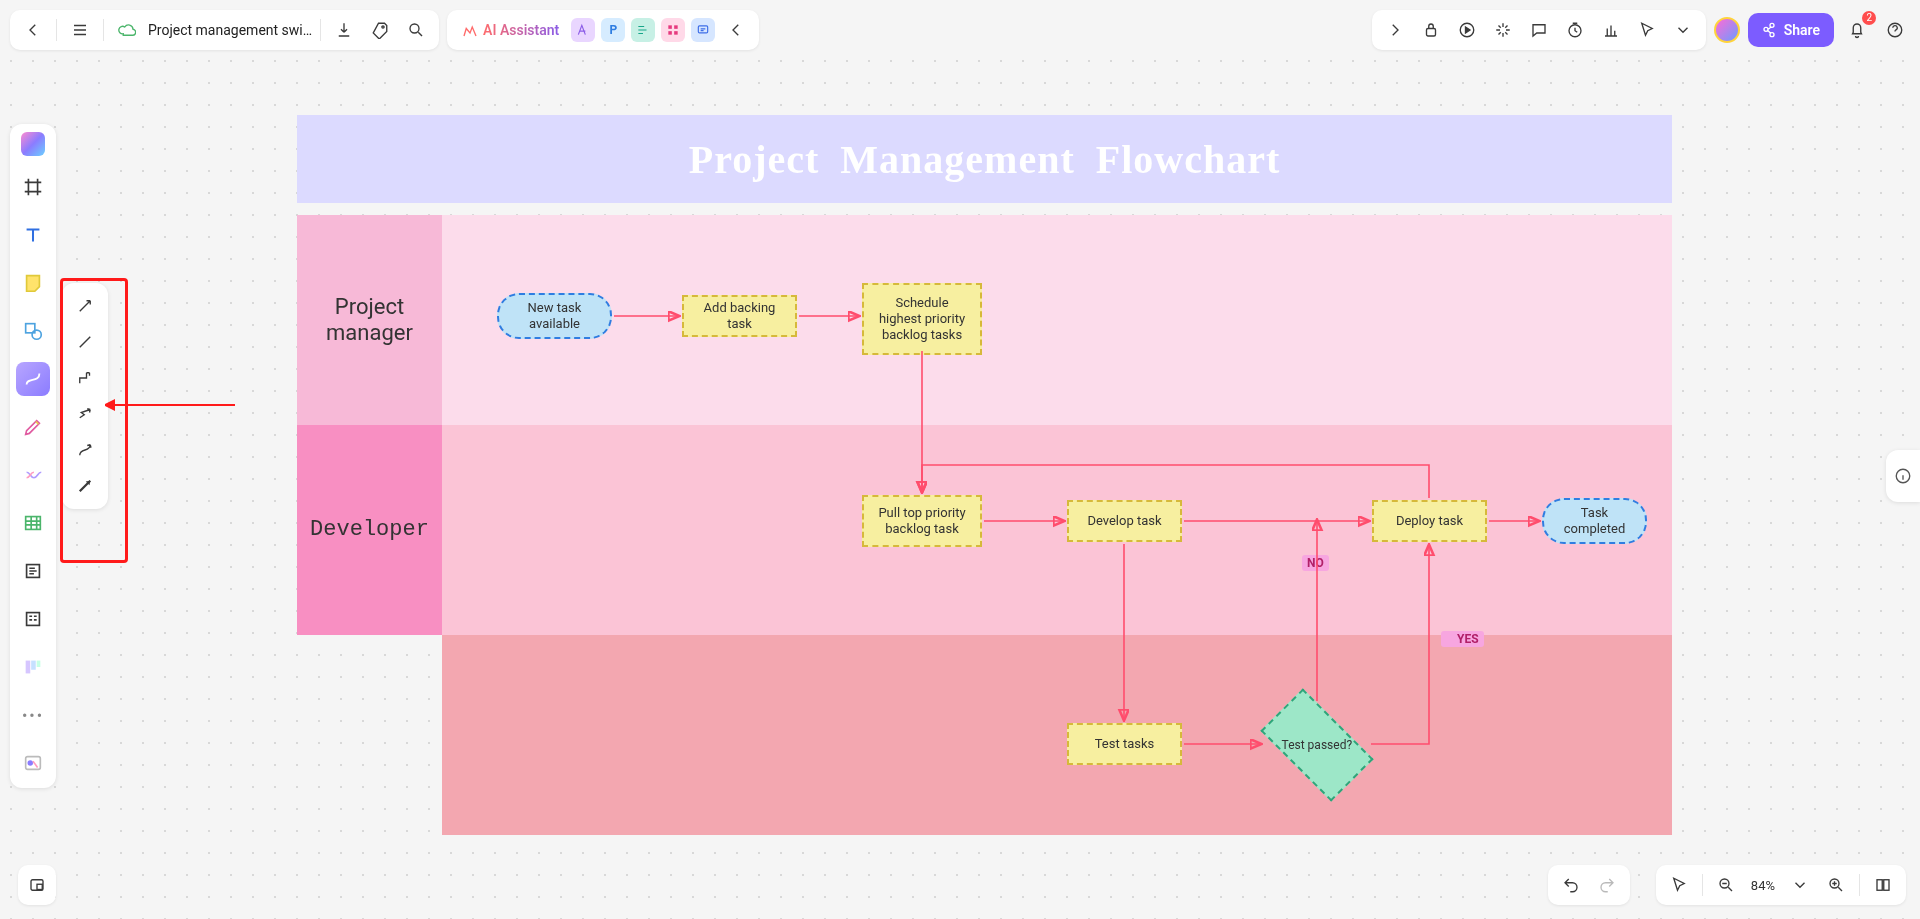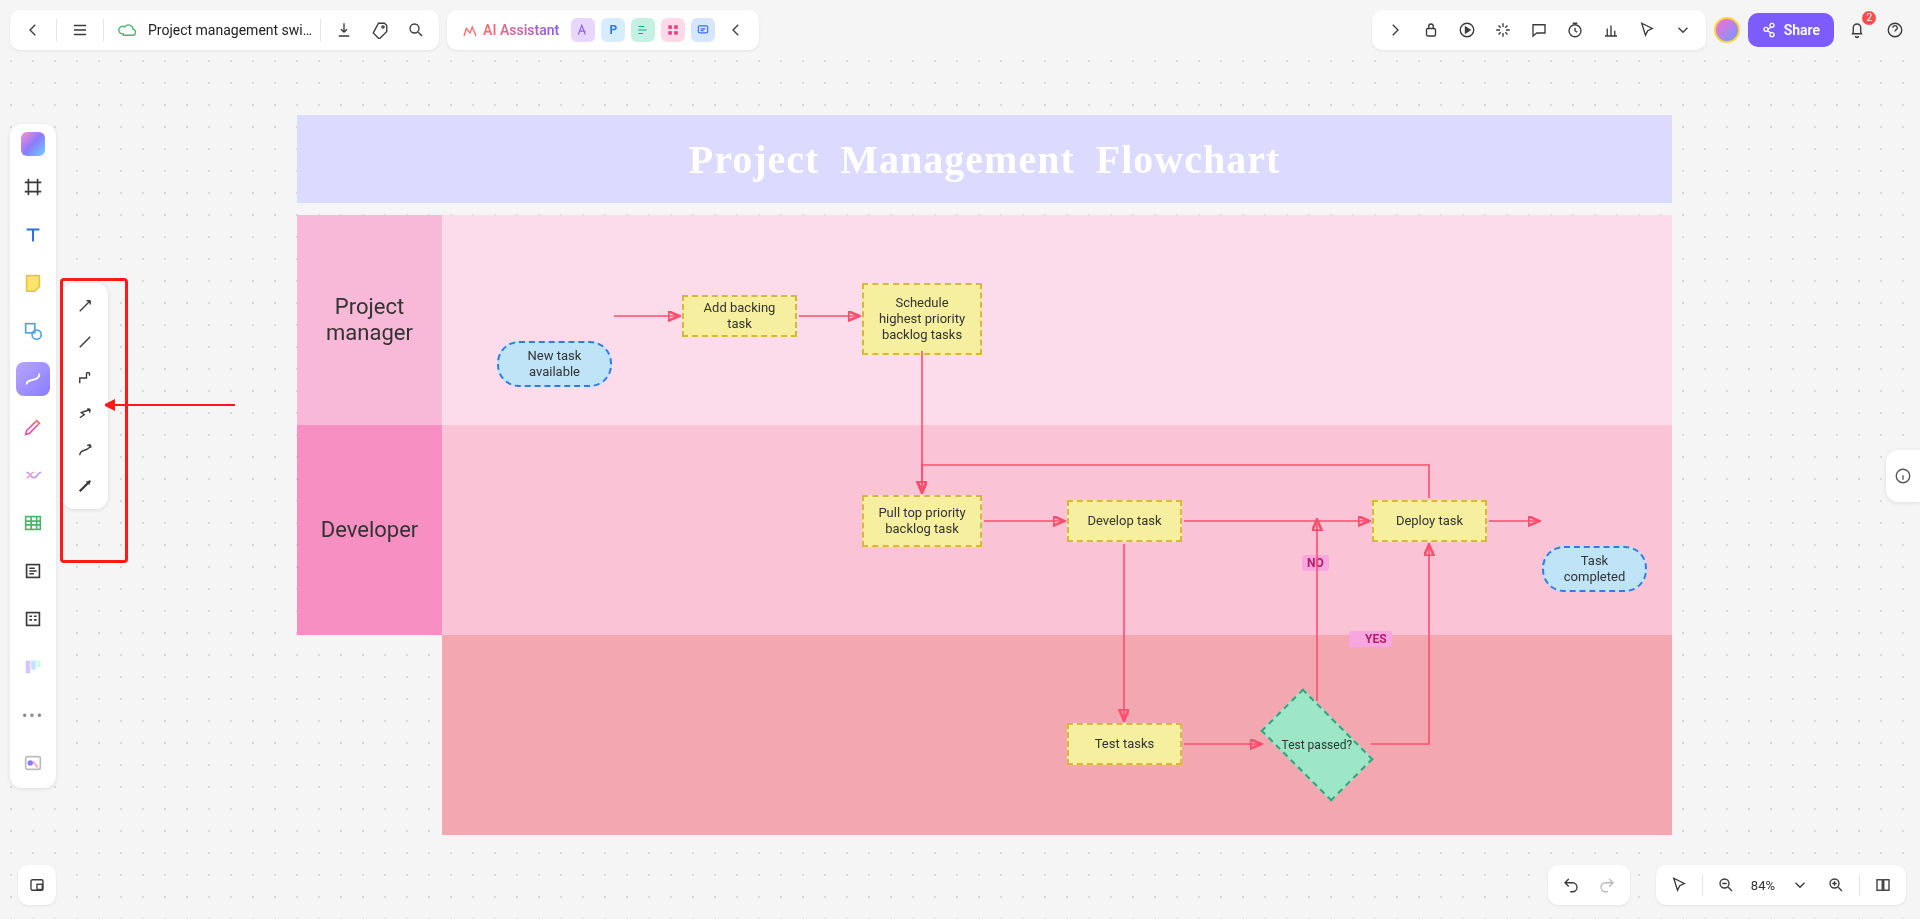--- a/index.html
+++ b/index.html
@@ -52,25 +52,25 @@
   
   .info-right{position:absolute; right:0; top:450px; background:#fff; width:34px; height:52px; border-radius:12px 0 0 12px; box-shadow:0 1px 4px rgba(0,0,0,.1); display:flex; align-items:center; justify-content:center; z-index:40;}
   
   .chart { position:absolute; left:297px; top:115px; width:1375px; height:720px; z-index:5;}
   .chart .title-band { position:absolute; left:0; top:0; width:100%; height:88px; background:#dcdaff; display:flex; align-items:center; justify-content:center;}
   .chart .title-band span{ font-family:"Georgia",serif; font-size:40px; font-weight:700; color:#fff; letter-spacing:1px; word-spacing:10px;}
   .lane-label { position:absolute; left:0; width:145px; display:flex; align-items:center; justify-content:center; font-size:22px; color:#333; text-align:center; line-height:1.2;}
   .lane-body { position:absolute; left:145px; right:0;}
   
   .lane1-lab{top:100px;height:210px;background:#f7b9d7;} .lane1-body{top:100px;height:210px;background:#fcdceb;}
-  .lane2-lab{top:310px;height:210px;background:#f88fc2;} .lane2-body{top:310px;height:210px;background:#fbc4d6;}
+  .lane2-lab{top:310px;height:210px;background:#f88fc2;font-family:Liberation Mono, monospace;} .lane2-body{top:310px;height:210px;background:#fbc4d6;}
   .lane3-lab{top:520px;height:200px;background:#ed7ba5;} .lane3-body{top:520px;height:200px;background:#f3a7b0;}
   
   .node { position:absolute; font-size:13px; color:#333; display:flex; align-items:center; justify-content:center; text-align:center; padding:6px 10px; line-height:1.25;}
-  .node.term { background:#bfe3f7; border:2px dashed #2f7de1; border-radius:22px;margin-top:48px;}
+  .node.term { background:#bfe3f7; border:2px dashed #2f7de1; border-radius:22px;}
   .node.proc { background:#f7efa0; border:2px dashed #d6b93a;}
   .node.dec  { background:#9de7c8; width:100px; height:60px; transform:rotate(45deg); border:2px dashed #2fa57a;}
   .node.dec span{transform:rotate(-45deg); font-size:12px;}
   .tag { position:absolute; background:#f7a6e0; color:#b12069; font-size:12px; font-weight:700; padding:1px 5px; border-radius:3px;}
   
   .arrows{position:absolute; left:0; top:0; width:100%; height:100%; pointer-events:none;}
   .arrows line, .arrows path{stroke:#ff4d6d; stroke-width:1.6; fill:none;}
 </style>
 </head>
 <body>
@@ -387,21 +387,21 @@
       <span>Task completed</span>
     </div>
   <div class="node proc" style="left:770px; top:608px; width:115px; height:42px;">
       <span>Test tasks</span>
     </div>
   <div class="node dec" style="left:970px; top:600px;">
       <span>Test passed?</span>
     </div>
 
   <div class="tag" style="left:1005px; top:440px;">NO</div>
-  <div class="tag" style="left:1052px; top:516px;padding-left:16px;">YES</div>
+  <div class="tag" style="left:1144px; top:516px;padding-left:16px;">YES</div>
 
   <svg class="arrows" viewBox="0 0 1375 720">
     <defs>
         <marker id="ah" markerWidth="8" markerHeight="8" refX="6" refY="3" orient="auto">
           <path d="M0 0L7 3L0 6z" fill="#ff4d6d"></path>
         </marker>
       </defs>
     <line x1="317" y1="201" x2="381" y2="201" marker-end="url(#ah)"></line>
     <line x1="502" y1="201" x2="561" y2="201" marker-end="url(#ah)"></line>
     <line x1="625" y1="236" x2="625" y2="376" marker-end="url(#ah)"></line>

